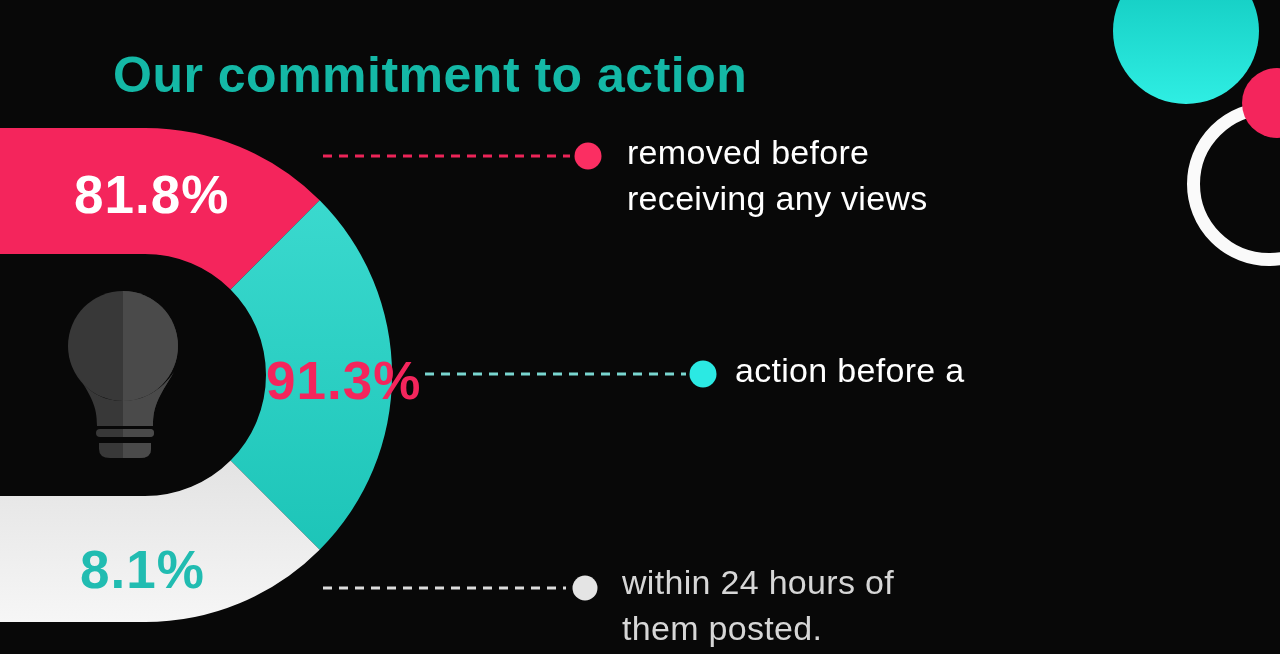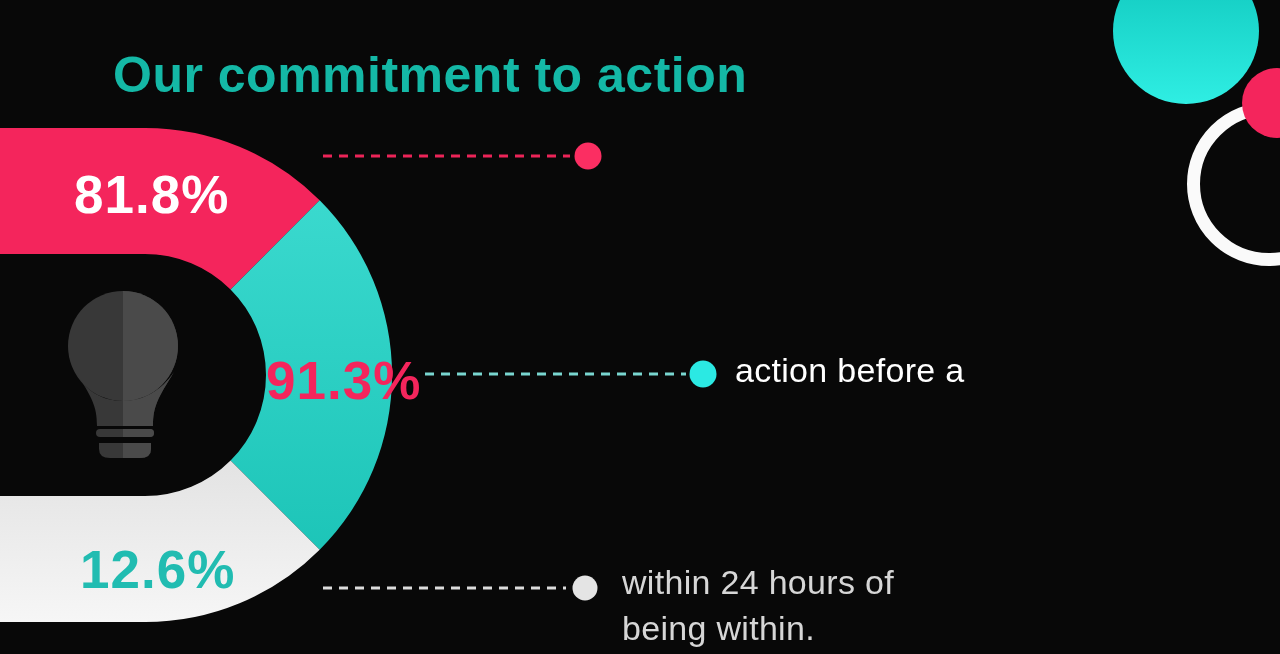--- a/index.html
+++ b/index.html
@@ -76,28 +76,32 @@
     <line x1="323" y1="156" x2="570" y2="156" stroke="#ec2458" stroke-width="3" stroke-dasharray="9 7"></line>
     <circle cx="588" cy="156" r="13.5" fill="#fb2e62"></circle>
     <line x1="425" y1="374" x2="686" y2="374" stroke="#79d6d0" stroke-width="3" stroke-dasharray="9 7"></line>
     <circle cx="703" cy="374" r="13.5" fill="#2be9e3"></circle>
     <line x1="323" y1="588" x2="566" y2="588" stroke="#dcdcdc" stroke-width="3" stroke-dasharray="9 7"></line>
     <circle cx="585" cy="588" r="12.5" fill="#e4e4e4"></circle>
   </svg>
 
   <div class="pct pct-pink-band">81.8%</div>
   <div class="pct pct-teal-band">91.3%</div>
-  <div class="pct pct-white-band">12.6%</div>
+  <div class="pct pct-white-band">8.1%</div>
 
+  <div class="legend-item legend-1">
+    <div>removed before</div>
+    <div>receiving any views</div>
+  </div>
   <div class="legend-item legend-2">
     <div>action before a</div>
   </div>
   <div class="legend-item legend-3">
     <div>within 24 hours of</div>
-    <div>being within.</div>
+    <div>them posted.</div>
   </div>
 
   <svg class="decor-svg" width="230" height="290" viewBox="1050 0 230 290">
     <defs>
       <linearGradient id="decorTeal" x1="0" y1="0" x2="0" y2="1">
         <stop offset="0" stop-color="#0ec6bc"></stop>
         <stop offset="1" stop-color="#2feee3"></stop>
       </linearGradient>
     </defs>
     <circle cx="1269" cy="184" r="75.5" fill="none" stroke="#fafafa" stroke-width="13"></circle>

